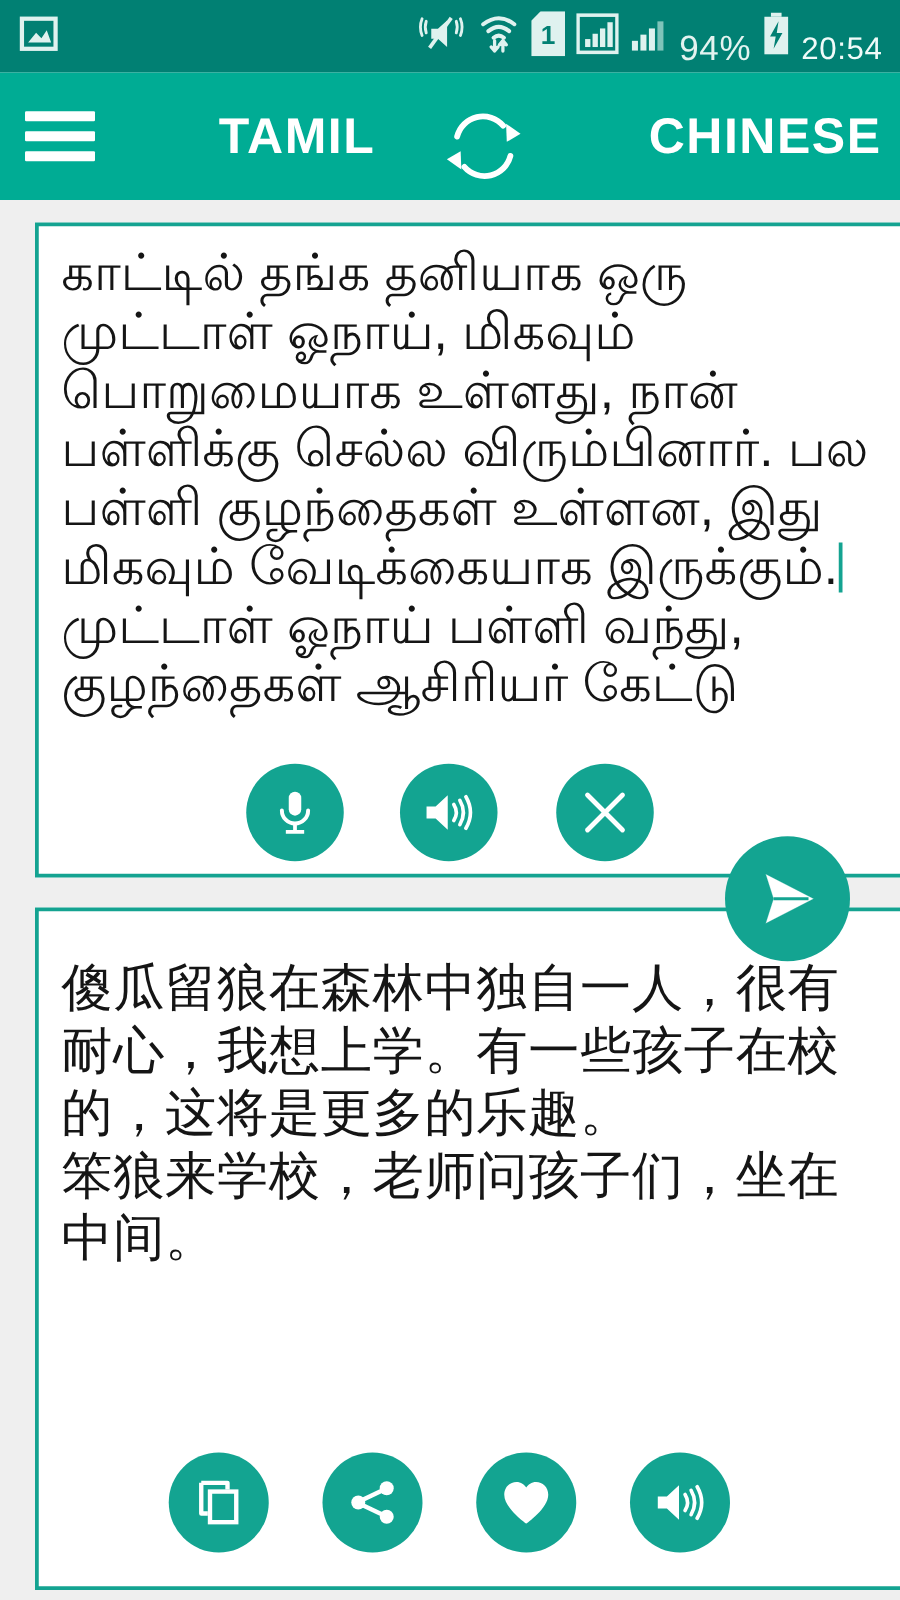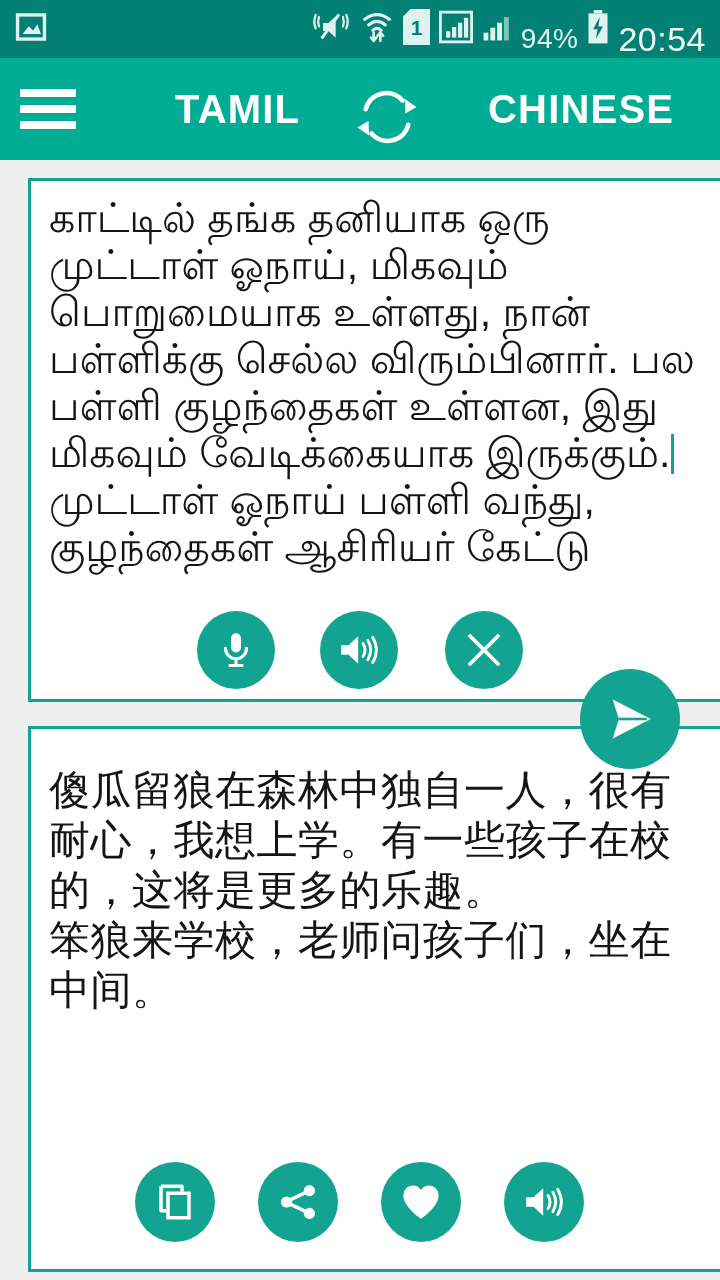--- a/index.html
+++ b/index.html
@@ -18,40 +18,40 @@
     display:flex; align-items:center; padding:0 14px;
   }
   .sb-left { display:flex; align-items:center; gap:8px; }
   .sb-right { margin-left:auto; display:flex; align-items:center; gap:9px; }
   .sb-ico { display:block; }
   .sb-text {
     color:#dff2ef; font-size:30px; font-weight:400; letter-spacing:0.5px;
     font-family:"Liberation Sans", sans-serif; line-height:1;margin-top:20px;
   }
   .sb-batt-pct { color:#e3f3f0; font-size:28px; }
-  .sb-clock { color:#f0fbf9; font-size:34px; letter-spacing:0.5px; }
+  .sb-clock { color:#f0fbf9; font-size:25px; letter-spacing:0.5px; }
 
   
   .appbar {
     position:absolute; top:58px; left:0; width:720px; height:102px;
     background:#00ac94;
     display:flex; align-items:center;
   }
   .hamburger {
     width:56px; height:40px; margin-left:20px;
     display:flex; flex-direction:column; justify-content:space-between;
     cursor:pointer;
   }
   .hamburger i { display:block; width:100%; height:8px; background:#ffffff; border-radius:1px; }
   .lang {
     color:#ffffff; font-size:40px; font-weight:700; letter-spacing:1.2px;
     font-family:"Liberation Sans", sans-serif;
   }
   .lang-src { position:absolute; left:175px; }
-  .lang-tgt { position:absolute; left:488px; }
+  .lang-tgt { position:absolute; left:519px; }
   .swap-btn { position:absolute; left:352px; top:28px; width:70px; height:62px; cursor:pointer; }
 
   
   .panel {
     position:absolute; left:28px; width:696px;
     background:#ffffff; border:3px solid #14a391;
     overflow:hidden;
   }
   .panel-source { top:178px; height:524px; }
   .panel-target { top:726px; height:546px; }

